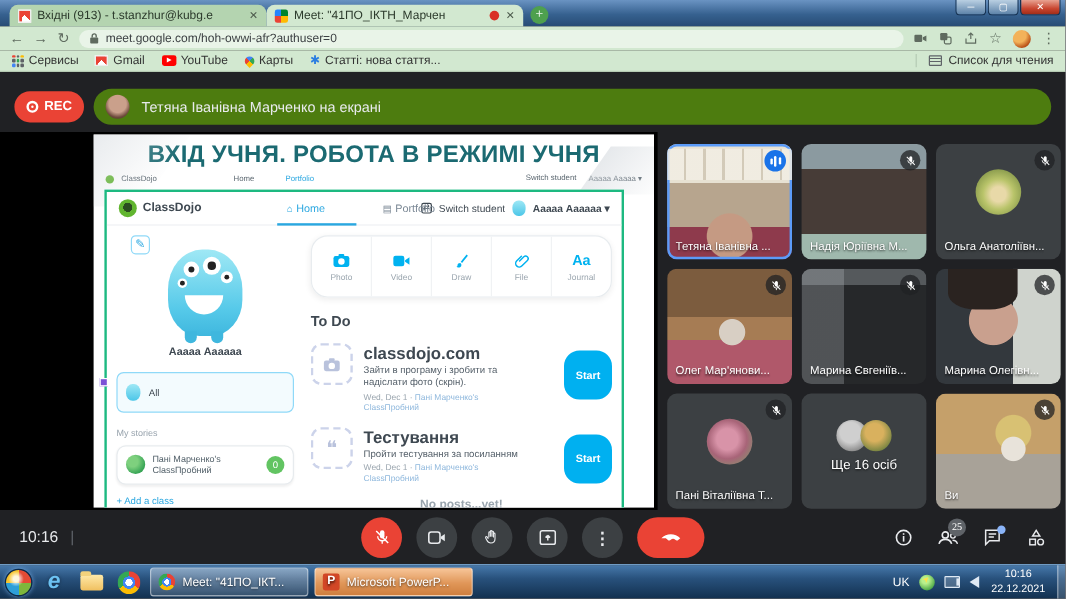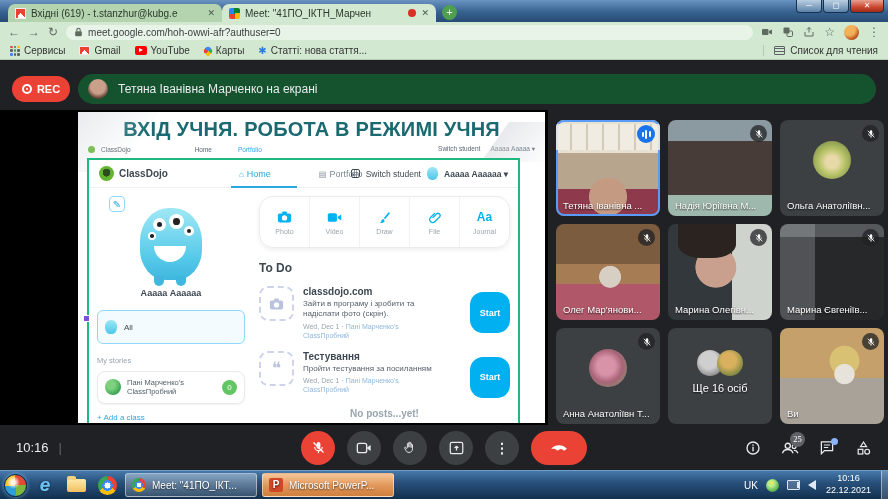--- a/index.html
+++ b/index.html
@@ -59,21 +59,21 @@
     background:repeating-linear-gradient(180deg,transparent 0 1px,#5f6368 1px 2px,transparent 2px 3px); }
 
   
   #meet { position:absolute; top:60px; left:0; width:888px; height:410px; background:#202124; }
   #rec-badge { position:absolute; left:12px; top:16px; width:58px; height:26px; border-radius:13px;
     background:#ea4335; color:#fff; display:flex; align-items:center; justify-content:center; gap:5px;
     font-size:11px; font-weight:bold; }
   .rec-ring { width:10px; height:10px; border:2px solid #fff; border-radius:50%; position:relative; }
   .rec-ring:after { content:""; position:absolute; inset:2px; background:#fff; border-radius:50%; }
   #presenter-pill { position:absolute; left:78px; top:14px; width:798px; height:30px; border-radius:15px;
-    background:#14532d; display:flex; align-items:center; gap:10px; padding:0 10px; }
+    background:#4d7c0f; display:flex; align-items:center; gap:10px; padding:0 10px; }
   .presenter-avatar { width:20px; height:20px; border-radius:50%;
     background:radial-gradient(circle at 50% 38%, #caa08b 0 45%, #6e4a3c 70%, #3a2a24 100%); }
   #presenter-pill span { color:#e8eaed; font-size:12px; }
 
   #shared-screen { position:absolute; left:0; top:50px; width:548px; height:315px; background:#000; }
   #slide { position:absolute; left:78px; top:2px; width:467px; height:311px; background:#fff; overflow:hidden; }
   .streak { position:absolute; background:linear-gradient(100deg,rgba(210,215,220,.55),rgba(240,242,244,0)); transform:skewX(-35deg); }
   #slide-title { margin-top:6px; text-align:center; font-size:20px; font-weight:bold; color:#1b6a72; letter-spacing:.2px; }
   #mini-header { display:flex; align-items:center; margin:4px 10px 0 10px; font-size:6.5px; color:#5a666f; gap:6px; }
   .mini-dot { width:7px; height:7px; border-radius:50%; background:#61b52f; }
@@ -126,21 +126,21 @@
     display:flex; align-items:stretch; overflow:hidden; }
   .mt-item { flex:1; display:flex; flex-direction:column; align-items:center; justify-content:center; gap:3px; border-right:1px solid #f0f2f4; }
   .mt-item:last-child { border-right:none; }
   .mt-ico { height:15px; display:flex; align-items:center; color:#00b2f0; }
   .mt-label { font-size:7px; color:#9aa5ae; }
   .todo-title { margin-top:13px; font-size:12px; font-weight:bold; color:#3e4851; }
   .task-row { display:flex; align-items:flex-start; gap:9px; margin-top:11px; }
   .task-icon { width:35px; height:35px; border:2px dashed #ccd3ea; border-radius:9px; display:flex; align-items:center; justify-content:center; color:#b9c2dc; flex:none; }
   .task-icon .quote-glyph { font-size:17px; line-height:1; }
   .task-text { width:132px; }
-  .task-title { font-size:10px; font-weight:bold; color:#3e4851; }
+  .task-title { font-size:14px; font-weight:bold; color:#3e4851; }
   .task-desc { font-size:8px; color:#55606a; line-height:1.3; margin-top:2px; }
   .task-meta { font-size:7px; color:#9aa5ae; margin-top:2px; line-height:1.3; }
   .task-meta .meta-class { color:#8fb8dd; }
   .start-btn { margin-left:auto; margin-top:6px; width:40px; height:41px; border-radius:13px; background:#00b0f0;
     color:#fff; font-size:9px; font-weight:bold; display:flex; align-items:center; justify-content:center; flex:none; }
   .no-posts { text-align:center; font-size:10px; font-weight:bold; color:#9aa5ae; margin-top:10px; }
   .pp-handle { position:absolute; left:5px; top:203px; width:7px; height:7px; background:#7a52d6; border:1px solid #fff; }
 
   
   #participants { position:absolute; left:556px; top:60px; width:328px; height:304px;
@@ -239,21 +239,21 @@
 </style>
 </head>
 <body>
 
 <div id="screen">
 
   <div id="titlebar">
     <div class="tabstrip">
       <div class="tab inactive">
         <span class="favicon fav-gmail"></span>
-        <span class="tab-title">Вхідні (619) - t.stanzhur@kubg.e</span>
+        <span class="tab-title">Вхідні (913) - t.stanzhur@kubg.e</span>
         <span class="tab-close">✕</span>
       </div>
       <div class="tab active">
         <span class="favicon fav-meet"></span>
         <span class="tab-title">Meet: "41ПО_ІКТН_Марчен</span>
         <span class="rec-dot"></span>
         <span class="tab-close">✕</span>
       </div>
       <div class="newtab-btn">+</div>
     </div>
@@ -530,59 +530,59 @@
           <svg width="10" height="10" viewBox="0 0 24 24">
               <path d="M12 3a3 3 0 0 1 3 3v5a3 3 0 0 1-6 0V6a3 3 0 0 1 3-3z" fill="#fff"></path>
               <path d="M6 11a6 6 0 0 0 12 0" stroke="#fff" stroke-width="1.8" fill="none"></path>
               <path d="M12 17v4" stroke="#fff" stroke-width="1.8"></path>
               <path d="M4 4l16 16" stroke="#fff" stroke-width="2"></path>
             </svg>
         </span>
 
         <span class="tile-name">Олег Мар'янови...</span>
       </div>
-        <div class="tile t6">
+        <div class="tile t5">
 
         <span class="mic-badge">
           <svg width="10" height="10" viewBox="0 0 24 24">
               <path d="M12 3a3 3 0 0 1 3 3v5a3 3 0 0 1-6 0V6a3 3 0 0 1 3-3z" fill="#fff"></path>
               <path d="M6 11a6 6 0 0 0 12 0" stroke="#fff" stroke-width="1.8" fill="none"></path>
               <path d="M12 17v4" stroke="#fff" stroke-width="1.8"></path>
               <path d="M4 4l16 16" stroke="#fff" stroke-width="2"></path>
             </svg>
         </span>
 
-        <span class="tile-name">Марина Олегівн...</span>
-      </div>
-        <div class="tile t5">
+        <span class="tile-name">Марина Євгеніїв...</span>
+      </div>
+        <div class="tile t6">
 
         <span class="mic-badge">
           <svg width="10" height="10" viewBox="0 0 24 24">
               <path d="M12 3a3 3 0 0 1 3 3v5a3 3 0 0 1-6 0V6a3 3 0 0 1 3-3z" fill="#fff"></path>
               <path d="M6 11a6 6 0 0 0 12 0" stroke="#fff" stroke-width="1.8" fill="none"></path>
               <path d="M12 17v4" stroke="#fff" stroke-width="1.8"></path>
               <path d="M4 4l16 16" stroke="#fff" stroke-width="2"></path>
             </svg>
         </span>
 
-        <span class="tile-name">Марина Євгеніїв...</span>
+        <span class="tile-name">Марина Олегівн...</span>
       </div>
         <div class="tile t7 has-avatar">
         <span class="tile-avatar"></span>
 
         <span class="mic-badge">
           <svg width="10" height="10" viewBox="0 0 24 24">
               <path d="M12 3a3 3 0 0 1 3 3v5a3 3 0 0 1-6 0V6a3 3 0 0 1 3-3z" fill="#fff"></path>
               <path d="M6 11a6 6 0 0 0 12 0" stroke="#fff" stroke-width="1.8" fill="none"></path>
               <path d="M12 17v4" stroke="#fff" stroke-width="1.8"></path>
               <path d="M4 4l16 16" stroke="#fff" stroke-width="2"></path>
             </svg>
         </span>
 
-        <span class="tile-name">Анна Анатоліївн Т...</span>
+        <span class="tile-name">Пані Віталіївна Т...</span>
       </div>
         <div class="tile t8 overflow">
 
         <span class="tile-avatars">
             <i></i>
             <i></i>
           </span>
 
         <span class="tile-name">Ще 16 осіб</span>
       </div>

